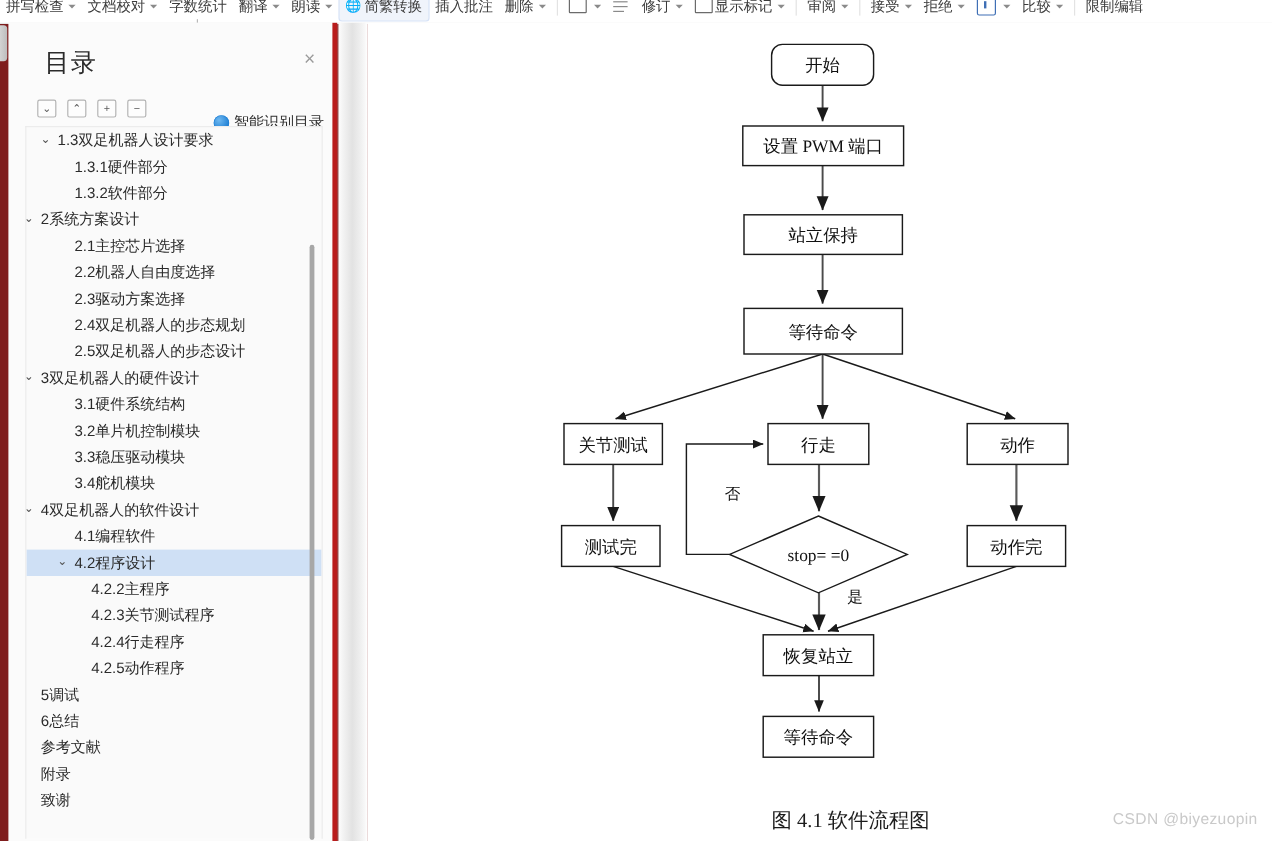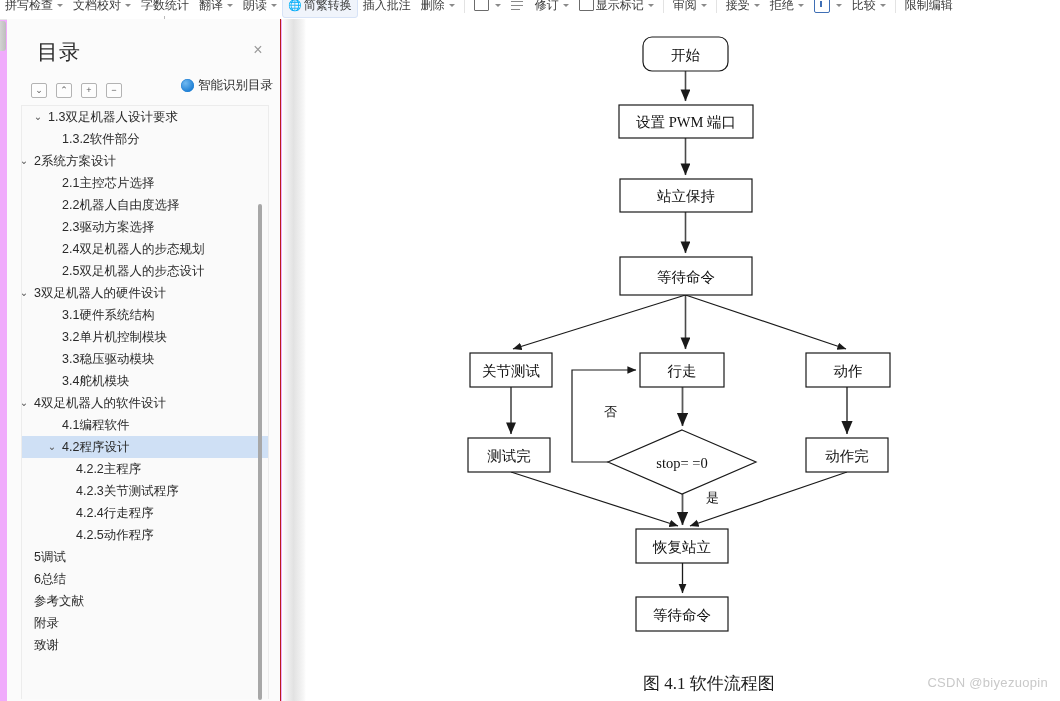--- a/index.html
+++ b/index.html
@@ -6,21 +6,21 @@
   html, body {
     margin: 0; padding: 0;
     width: 1060px; height: 701px;
     overflow: hidden;
     background: #ffffff;
     font-family: "Liberation Sans", "DejaVu Sans", sans-serif;
   }
   #app {
     position: relative;
     width: 1060px; height: 701px;
-    background: #f0abfc;
+    background: #7f1d1d;
   }
 
   
   .toolbar {
     position: absolute;
     left: 0; top: 0;
     width: 1060px; height: 19px;
     background: #ffffff;
     border-bottom: 1px solid #e6e6e6;
     overflow: hidden;
@@ -120,21 +120,21 @@
     background: linear-gradient(to right,#d3d3d3,#bdbdbd);
     border-radius: 0 3px 3px 0;
   }
 
   
   .toc-panel {
     position: absolute;
     left: 7px; top: 19px;
     width: 274px; height: 682px;
     background: #fbfbfb;
-    border-right: 1px solid #b91c1c;
+    border-right: 4px solid #b91c1c;
     box-sizing: border-box;
     text-decoration: underline;
   }
   .toc-header {
     position: absolute;
     left: 0; top: 0;
     width: 274px; height: 70px;
   }
   .toc-title {
     position: absolute;
@@ -176,21 +176,21 @@
     left: 0; top: 0; right: 0; bottom: 0;
     display: flex;
     align-items: center;
     justify-content: center;
     font-size: 9px;
     color: #5a5a5a;
     line-height: 1;
   }
   .toc-smart {
     position: absolute;
-    right: 7px; top: 58px;
+    right: 7px; top: 75px;
     display: flex;
     align-items: center;
     gap: 4px;
     cursor: pointer;
   }
   .smart-ball {
     width: 13px; height: 13px;
     border-radius: 50%;
     background: radial-gradient(circle at 35% 32%, #6fb8f0, #1e7fd4 72%);
     box-shadow: 0 0 0 0.5px #1e7fd4 inset;
@@ -413,20 +413,23 @@
 
     <div class="toc-smart">
       <span class="smart-ball"></span>
       <span class="smart-label">智能识别目录</span>
     </div>
 
     <div class="toc-tree" id="toc-tree">
         <div class="tree-row lvl1">
           <span class="tree-chev">⌄</span>
           <span class="tree-label">1.3双足机器人设计要求</span>
+        </div>
+        <div class="tree-row lvl2 nochev">
+          <span class="tree-label">1.3.1硬件部分</span>
         </div>
         <div class="tree-row lvl2 nochev">
           <span class="tree-label">1.3.2软件部分</span>
         </div>
         <div class="tree-row lvl1" style="margin-left: -14px;">
           <span class="tree-chev">⌄</span>
           <span class="tree-label">2系统方案设计</span>
         </div>
         <div class="tree-row lvl2 nochev">
           <span class="tree-label">2.1主控芯片选择</span>

